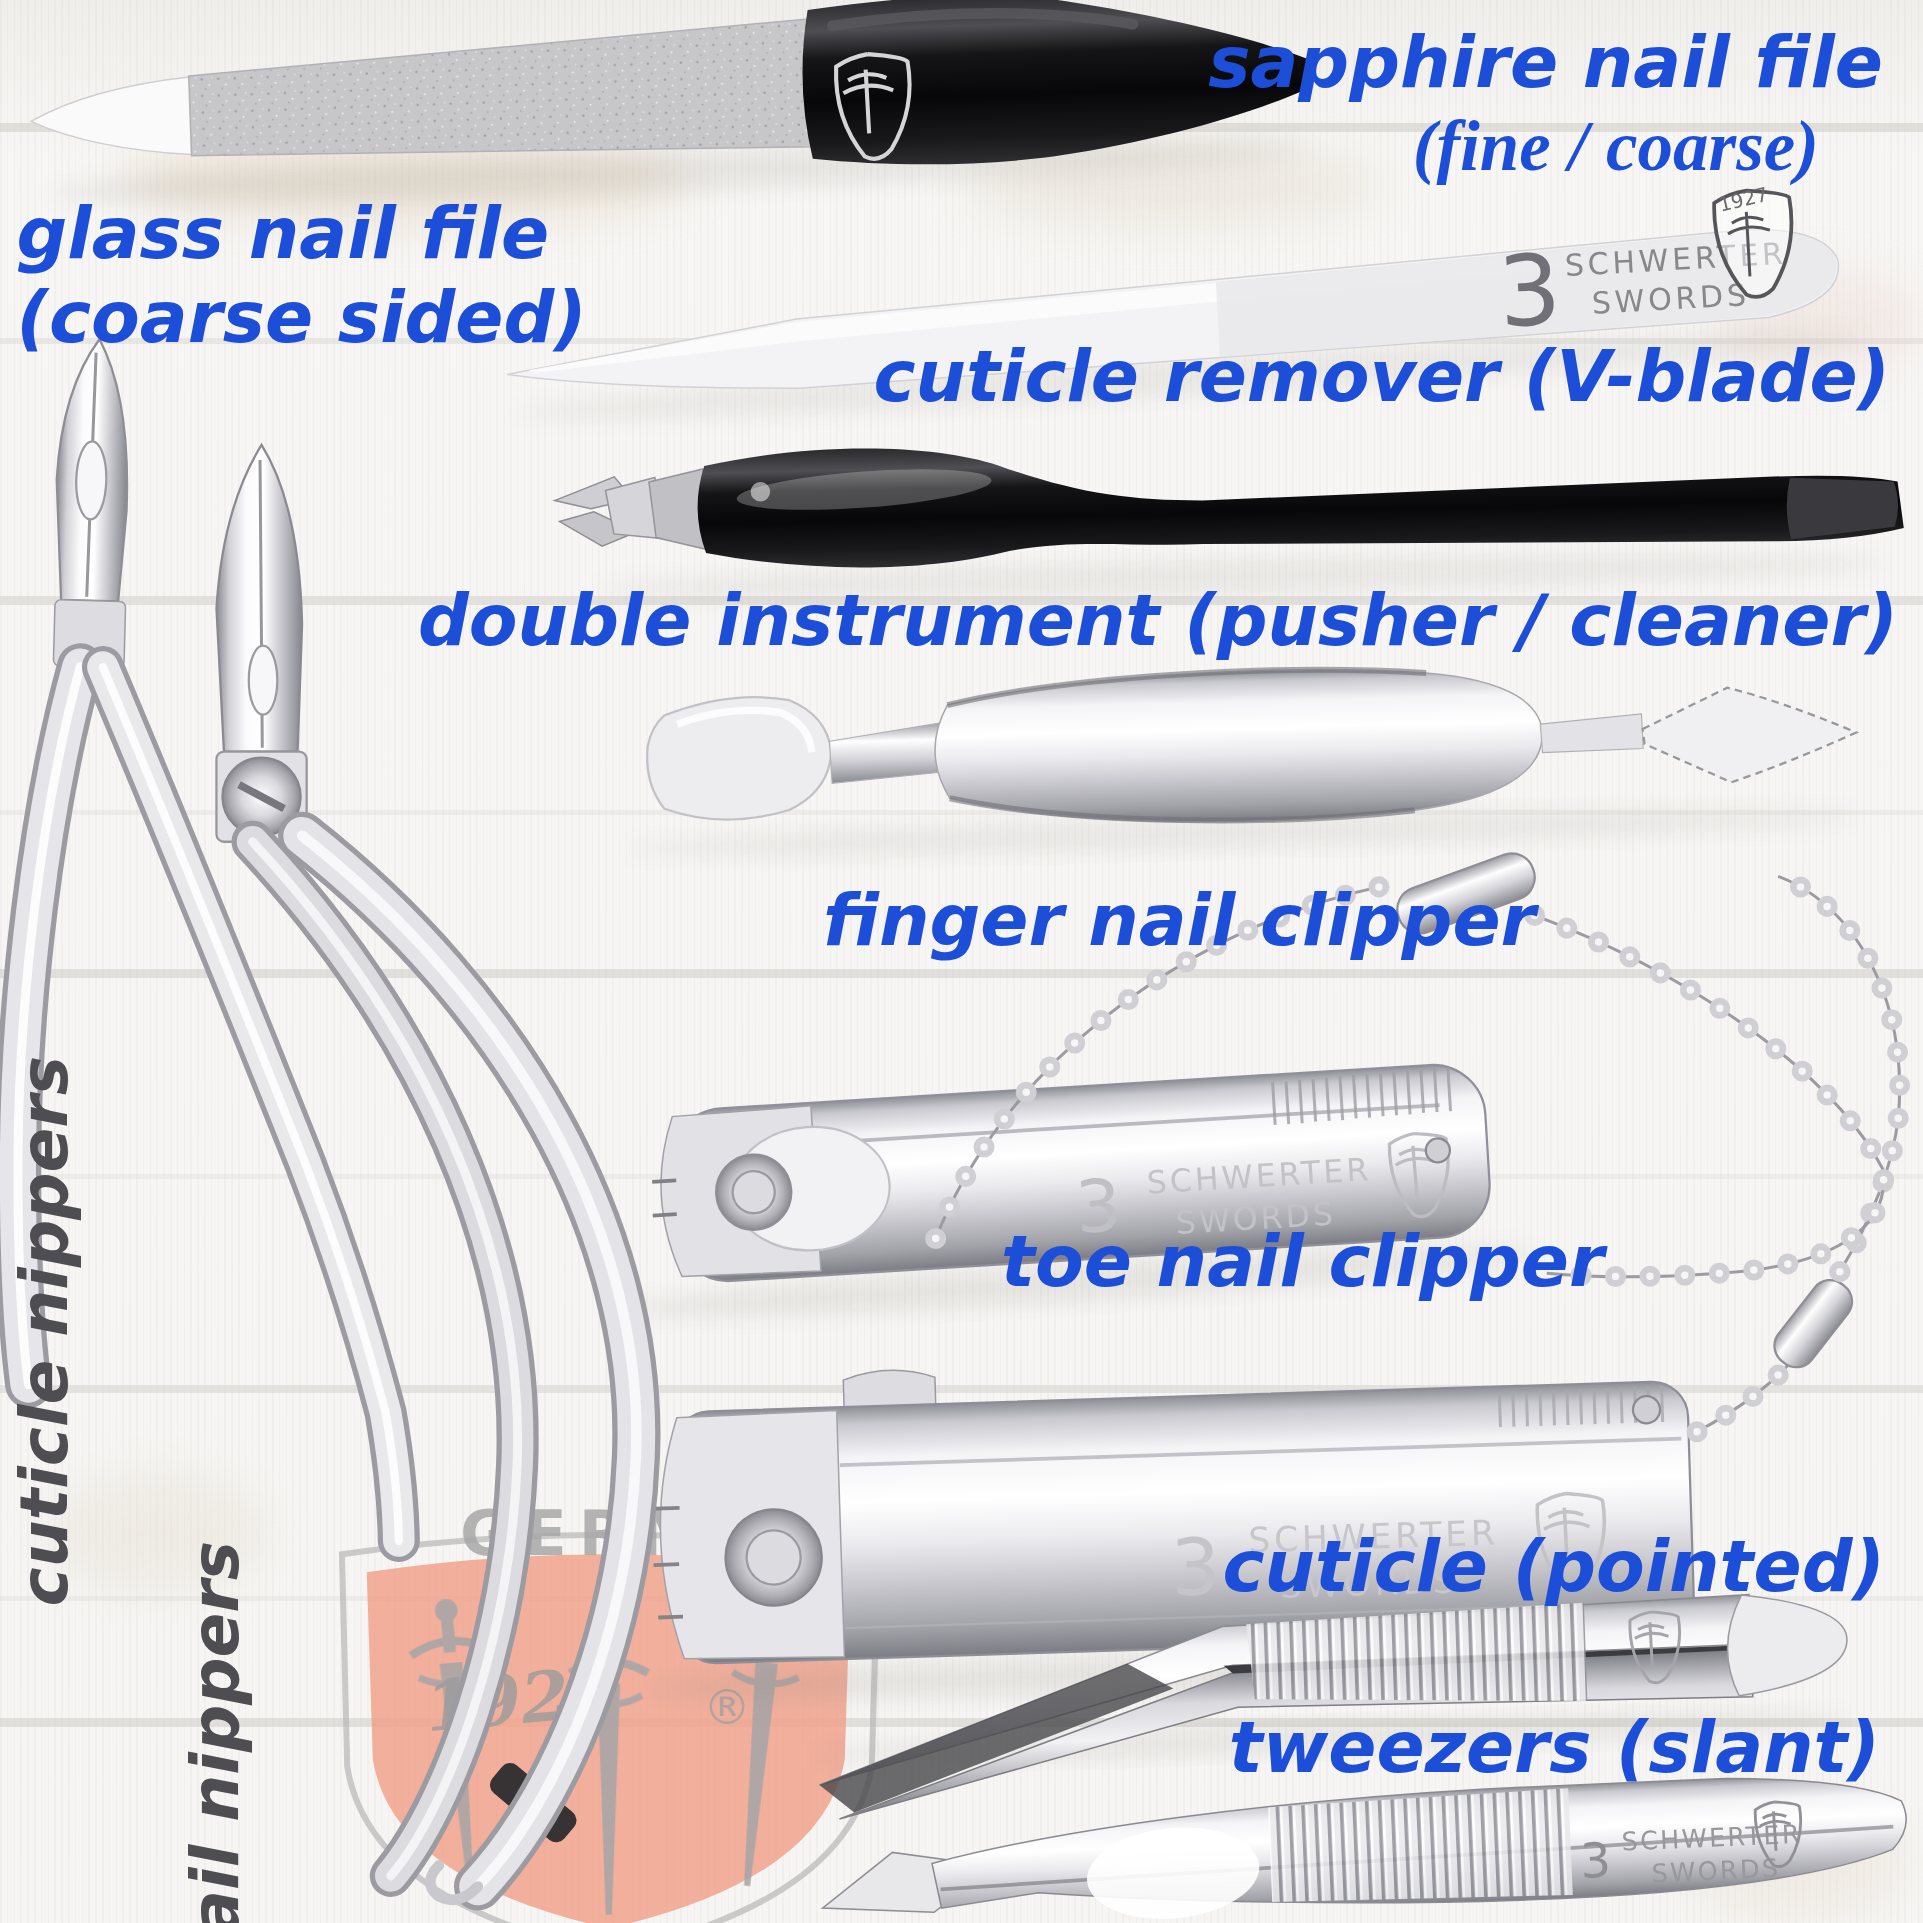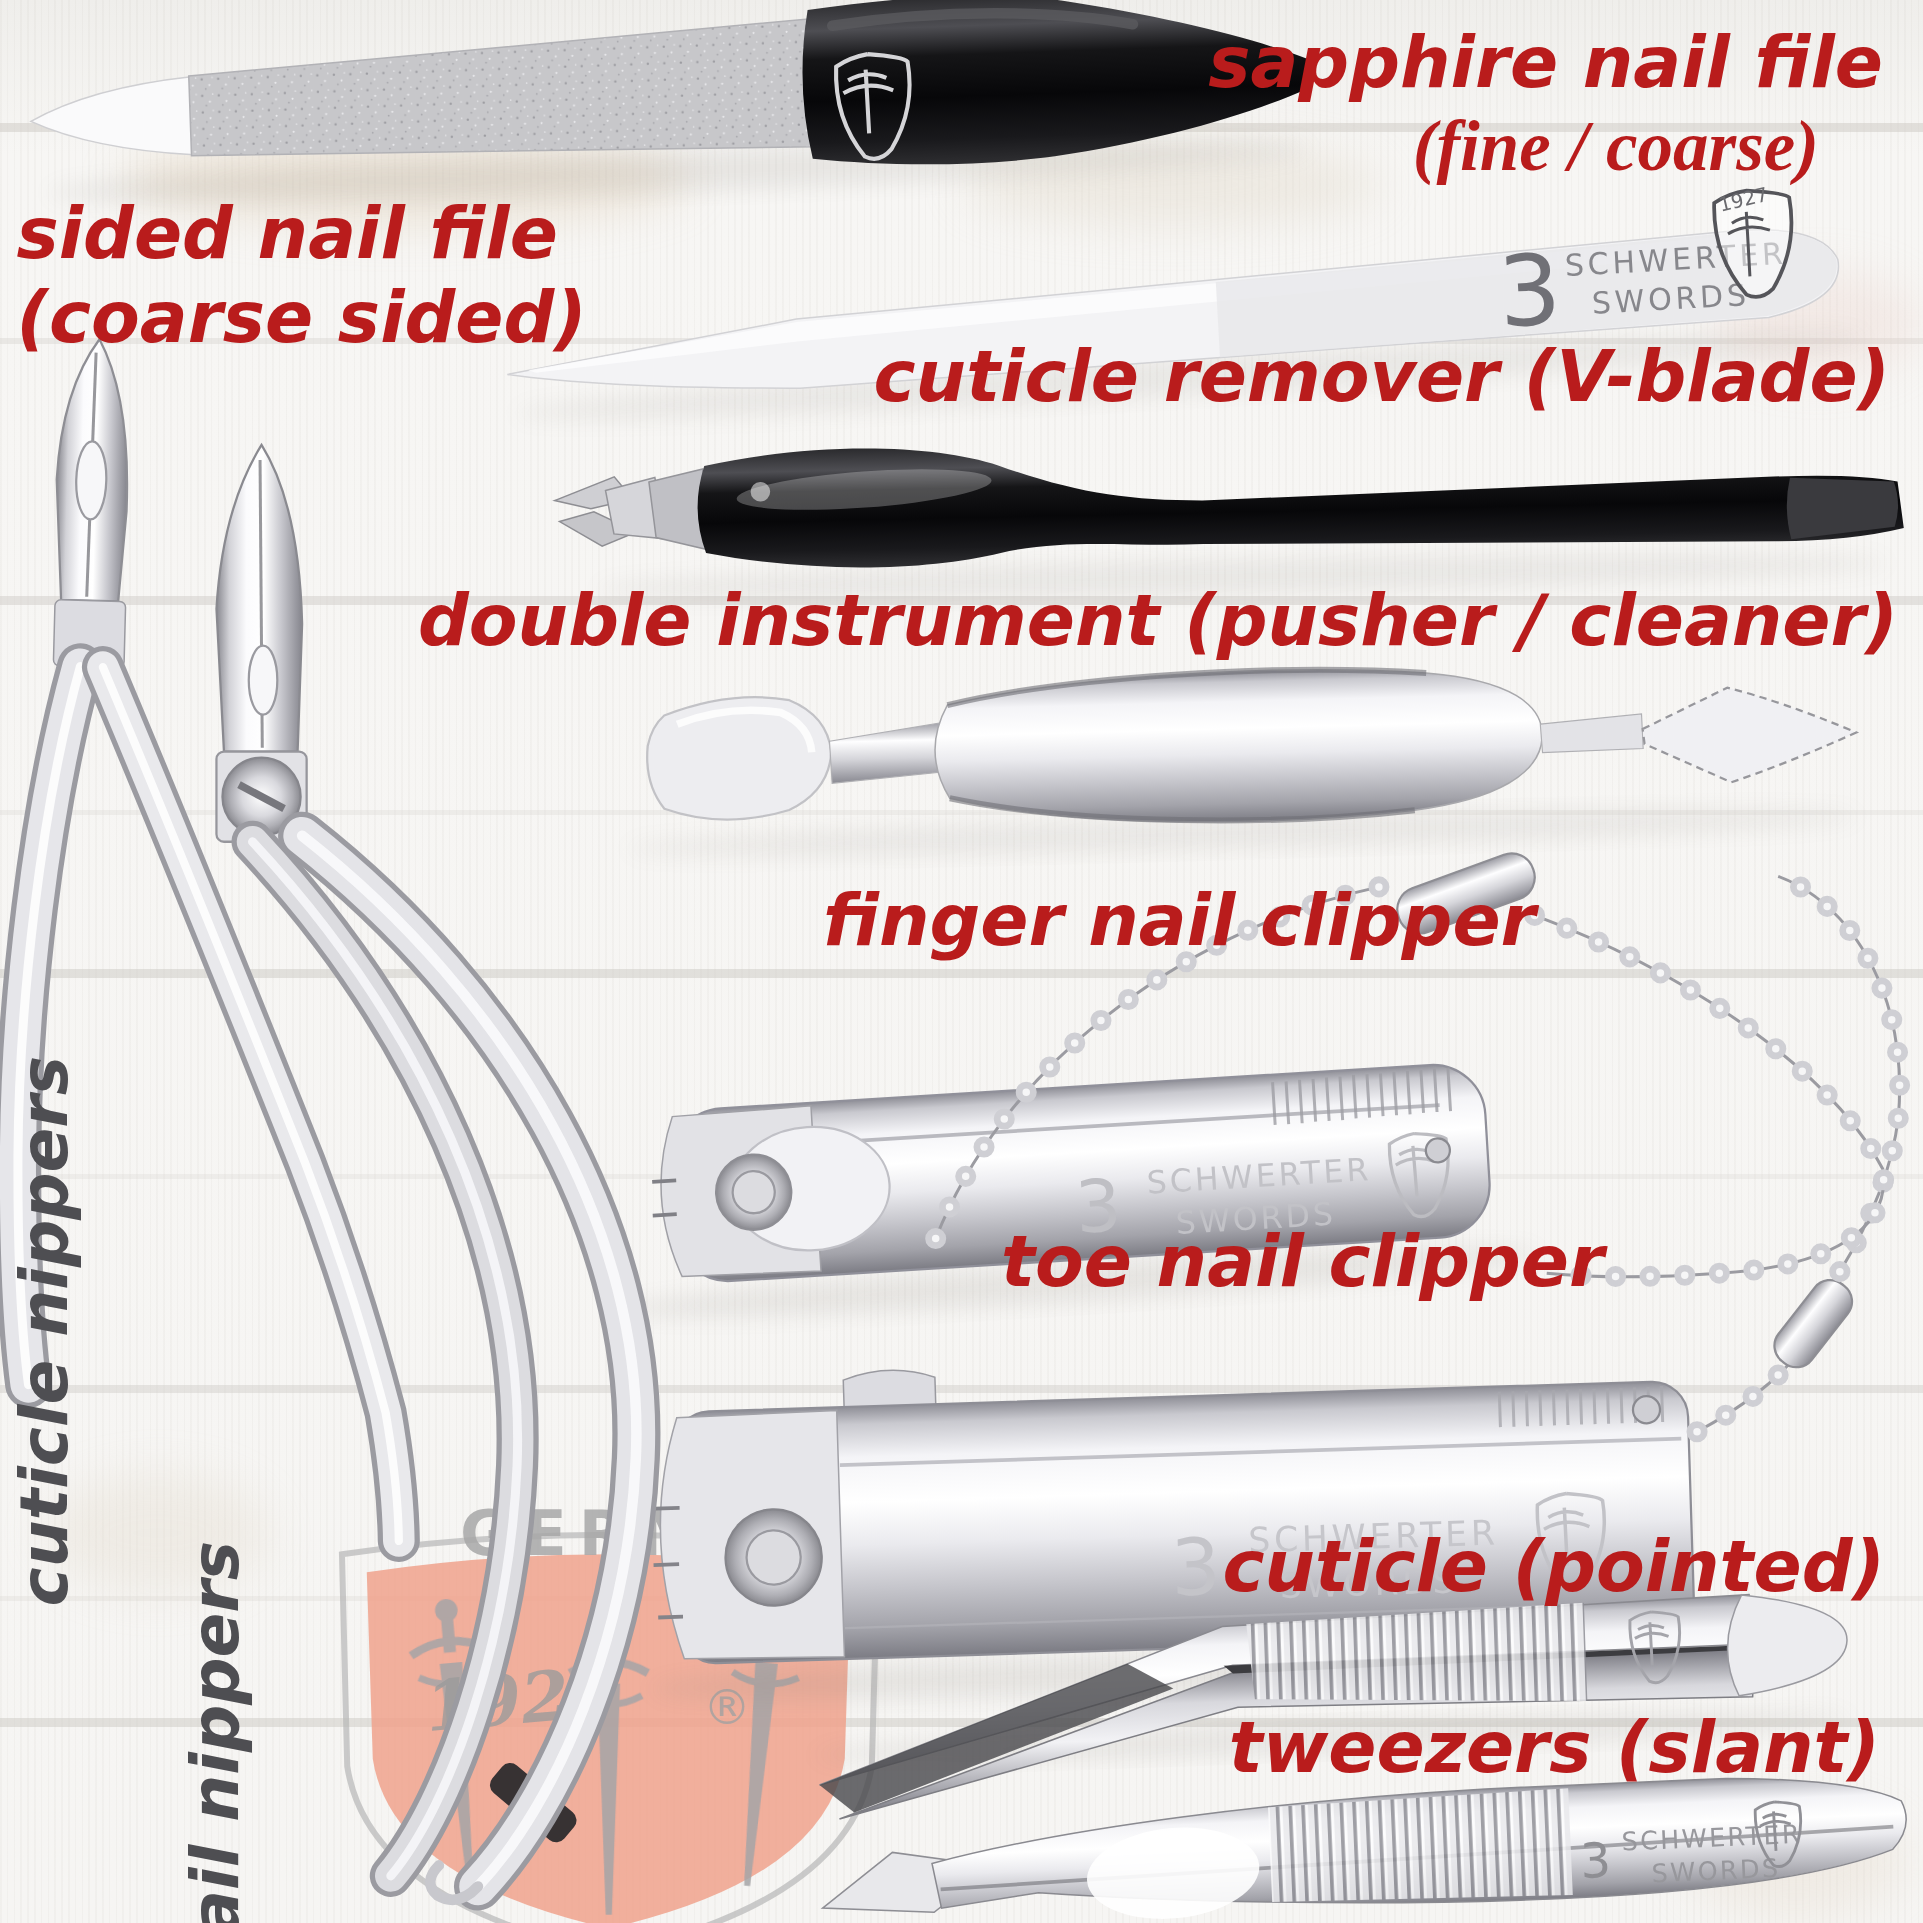--- a/index.html
+++ b/index.html
@@ -7,21 +7,21 @@
          font-family:"DejaVu Sans",sans-serif;background:#f6f5f3;}
   
   .bg{position:absolute;inset:0;
       background:
         repeating-linear-gradient(90deg, rgba(125,115,98,.045) 0 1.5px, rgba(0,0,0,0) 1.5px 6.8px),
         linear-gradient(180deg,#efeeeb 0%,#f7f6f4 8%,#f6f5f3 100%);}
   .plank{position:absolute;left:0;width:1924px;}
   .blob{position:absolute;border-radius:50%;filter:blur(22.5px);}
   
   .lbl{position:absolute;font-style:italic;font-weight:600;font-size:71px;line-height:1.18;
-       color:#b91c1c;white-space:nowrap;}
+       color:#1d4ed8;white-space:nowrap;}
   .lbl.right{text-align:right;}
   .vlbl{position:absolute;font-style:italic;font-weight:600;font-size:66px;color:#4e4e52;
         writing-mode:vertical-rl;transform:rotate(180deg);white-space:nowrap;}
   
   .wm-country{position:absolute;left:460px;top:1497px;font-weight:700;font-size:63px;
               letter-spacing:12px;color:#a8a8a8;opacity:.85;}
   .wm-year{position:absolute;left:425px;top:1658px;font-family:"DejaVu Serif",serif;
            font-style:italic;font-weight:700;font-size:69px;color:#9b9b9b;opacity:.8;
            transform:rotate(-5deg);}
   .wm-reg{position:absolute;left:703px;top:1679px;font-size:48px;color:#a2a2a2;opacity:.8;}
@@ -335,21 +335,21 @@
       </g>
     </g>
   </svg>
 
   <div class="lbl right" style="right:41px;top:21px;">
     <div>sapphire nail file</div>
     <div style="padding-right:64px;font-family:Liberation Serif, serif;">(fine / coarse)</div>
   </div>
 
   <div class="lbl" style="left:16.5px;top:192px;">
-    <div>sided nail file</div>
+    <div>glass nail file</div>
     <div>(coarse sided)</div>
   </div>
 
   <div class="lbl right" style="right:34px;top:335px;">cuticle remover (V-blade)</div>
 
   <div class="lbl right" style="right:26px;top:579px;">double instrument (pusher / cleaner)</div>
 
   <div class="lbl" style="left:823px;top:879px;">finger nail clipper</div>
 
   <div class="lbl" style="left:1001px;top:1220px;text-align:center;">toe nail clipper</div>

